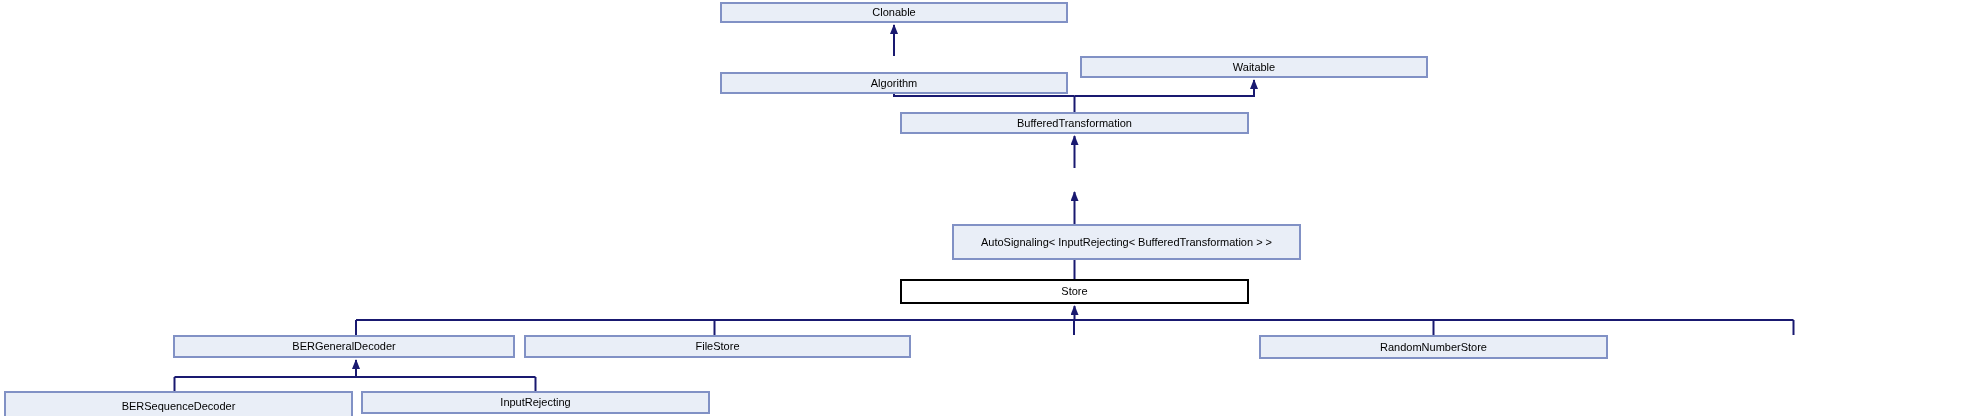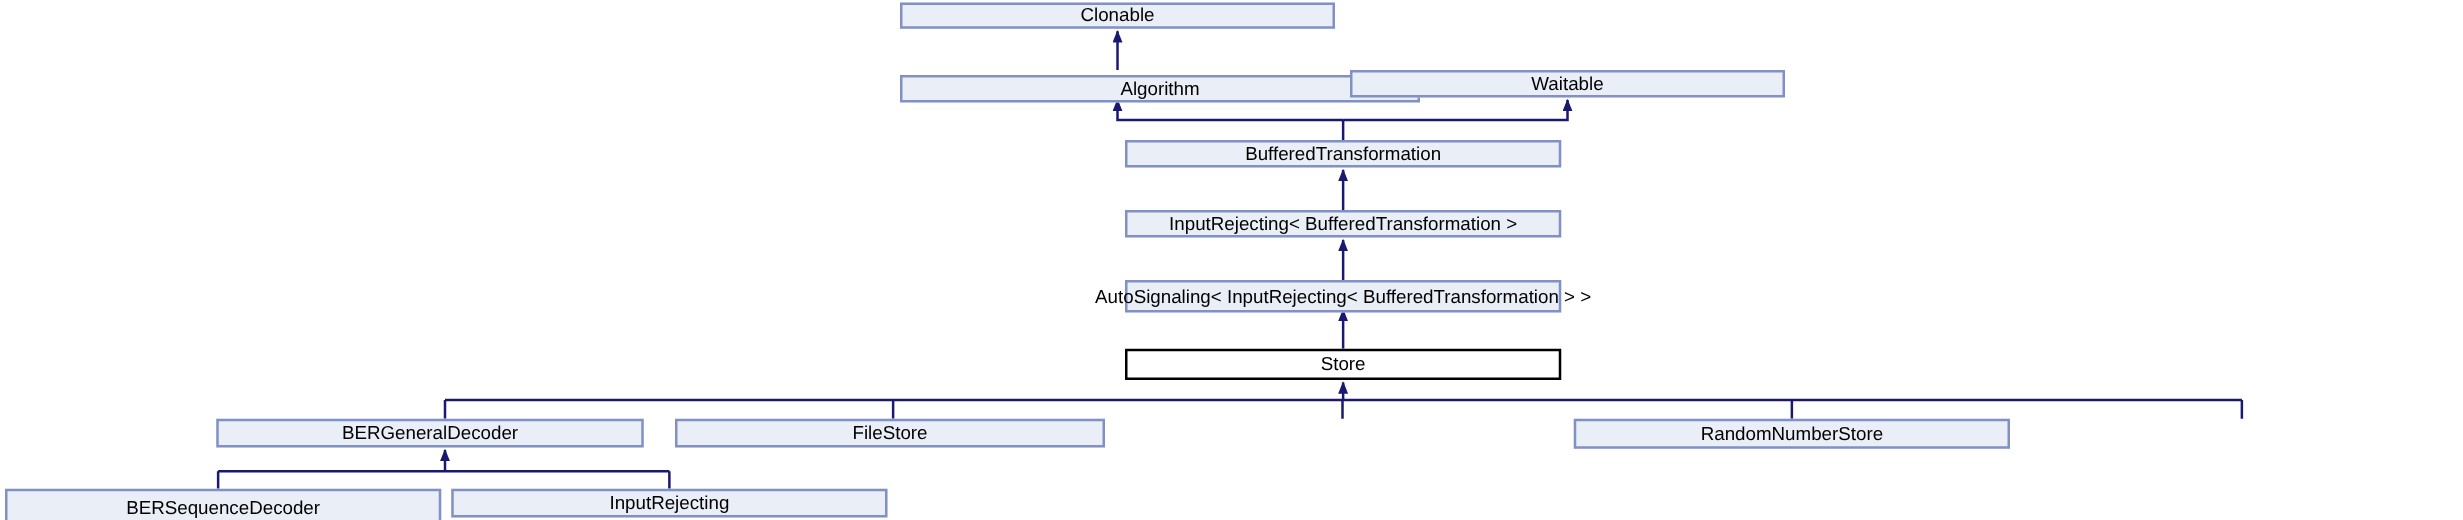--- a/index.html
+++ b/index.html
@@ -34,21 +34,21 @@
   }
   .edges .arrowhead { fill: var(--edge); stroke: none; }
   .node {
     position: absolute;
     display: flex;
     align-items: center;
     justify-content: center;
     background: var(--node-fill);
     border: 2px solid var(--node-border);
     color: var(--text);
-    font-size: 15px;
+    font-size: 11px;
     line-height: 1;
     white-space: nowrap;
     text-align: left;
     cursor: pointer;
   }
   .node.focus {
     background: var(--focus-node-fill);
     border: 2px solid var(--focus-node-border);
     cursor: default;
   }
@@ -86,31 +86,30 @@
     <path d="M1793.5,335 L1793.5,320"></path>
 
     <path d="M356,377 L356,360" marker-end="url(#arrow)"></path>
     <path d="M174.5,377 L535.5,377"></path>
     <path d="M174.5,391 L174.5,377"></path>
     <path d="M535.5,391 L535.5,377"></path>
   </svg>
 
   <div class="node" style="left:720px; top:2px;  width:348px; height:21px">Clonable</div>
 
-  <div class="node" style="left:720px; top:60px; width:416px; height:22px">Algorithm</div>
+  <div class="node" style="left:720px; top:72px; width:348px; height:22px">Algorithm</div>
   <div class="node" style="left:900px; top:112px; width:349px; height:22px">BufferedTransformation</div>
 
   <div class="node" style="left:1080px; top:56px; width:348px; height:22px">Waitable</div>
 
-  <div class="node" style="left:900px; top:168px; width:349px; height:22px">InputRejecting&lt; BufferedTransformation &gt;</div>
 
-  <div class="node" style="left:900px; top:224px; width:349px; height:26px">AutoSignaling&lt; InputRejecting&lt; BufferedTransformation &gt; &gt;</div>
+  <div class="node" style="left:952px; top:224px; width:349px; height:36px">AutoSignaling&lt; InputRejecting&lt; BufferedTransformation &gt; &gt;</div>
 
   <div class="node focus" style="left:900px; top:279px; width:349px; height:25px">Store</div>
 
   <div class="node" style="left:173px; top:335px; width:342px; height:23px">BERGeneralDecoder</div>
-  <div class="node" style="left:540px; top:335px; width:344px; height:23px">FileStore</div>
+  <div class="node" style="left:524px; top:335px; width:387px; height:23px">FileStore</div>
   <div class="node" style="left:1259px; top:335px; width:349px; height:24px">RandomNumberStore</div>
 
   <div class="node" style="left:4px; top:391px; width:349px; height:31px">BERSequenceDecoder</div>
   <div class="node" style="left:361px; top:391px; width:349px; height:23px">InputRejecting</div>
 
 </div>
 
 </body></html>

